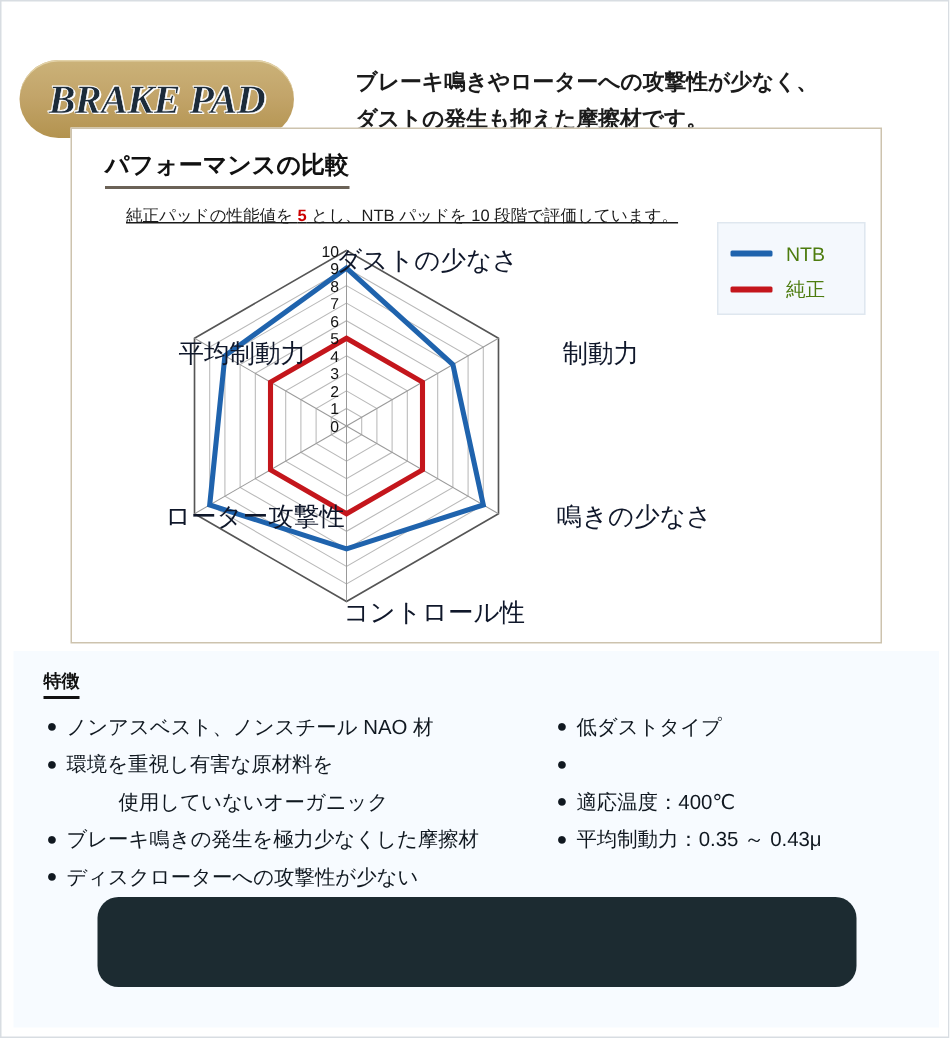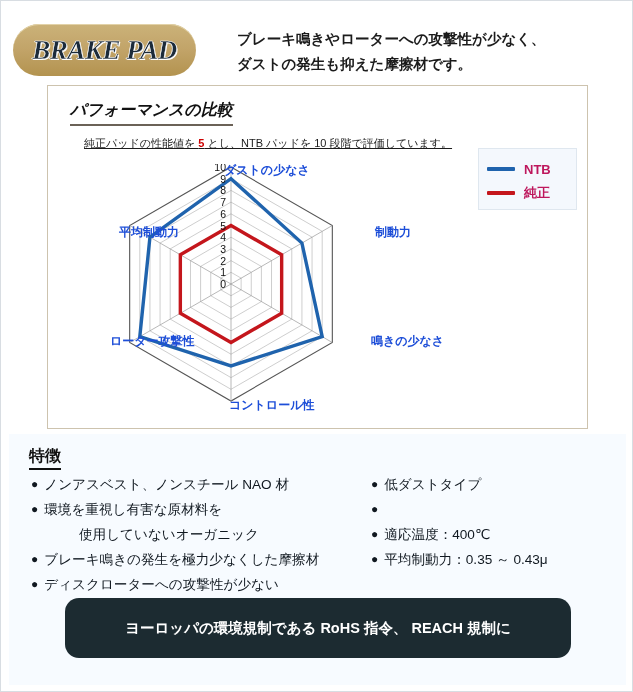--- a/index.html
+++ b/index.html
@@ -12,21 +12,21 @@
   #page{
     position:relative;
     width:633px;height:692px;
     box-sizing:border-box;
     border:1px solid #d8dde2;
     background:#ffffff;
   }
 
   
   #header{
-    position:absolute;left:0;top:0;width:633px;height:82px;
+    position:absolute;left:0;top:16px;width:633px;height:82px;
   }
   #logo-pill{
     position:absolute;left:12px;top:23px;
     width:183px;height:52px;
     border-radius:26px;
     background:linear-gradient(180deg,#cbb279 0%,#c2a469 48%,#b3934f 100%);
     box-shadow:inset 0 1px 0 #e2d2a8;
     display:flex;align-items:center;justify-content:center;
   }
   #logo-text{
@@ -51,63 +51,62 @@
     box-sizing:border-box;
     border:1px solid #cdc3ae;
     background:#ffffff;
   }
   #perf-title{
     position:absolute;left:22px;top:14px;
     font-size:16px;font-weight:bold;color:#111111;
     border-bottom:2px solid #6b6257;
     padding-bottom:3px;
     white-space:nowrap;
-    font-style:italic;
   }
   #perf-sub{
     position:absolute;left:36px;top:50px;
     font-size:11px;color:#1b1b1b;white-space:nowrap;text-decoration:underline;
   }
   #perf-sub .hl{color:#cc0000;font-weight:bold;}
 
   
   #radar-wrap{
     position:absolute;left:0px;top:78px;width:541px;height:266px;
   }
   #radar-svg{position:absolute;left:0;top:0;}
 
   .axis-label{
-    position:absolute;font-size:12px;font-weight:bold;color:#1d4ed8;
+    position:absolute;font-size:17px;font-weight:normal;color:#0f172a;
     white-space:nowrap;
   }
 
   
   #legend{
     position:absolute;left:430px;top:62px;
     width:99px;height:62px;
     background:#f4f8fd;
     border:1px solid #dfe7ef;
     box-sizing:border-box;
   }
   .legend-row{
     position:absolute;left:8px;height:20px;
     display:flex;align-items:center;gap:9px;
   }
   .legend-swatch{display:block;width:28px;height:4px;border-radius:1px;}
-  .legend-label{font-size:13px;font-weight:bold;color:#be185d;}
+  .legend-label{font-size:13px;font-weight:normal;color:#4d7c0f;}
 
   
   #features{
     position:absolute;left:8px;top:433px;
     width:617px;height:251px;
     background:#f7fbff;
   }
   #feat-title{
     position:absolute;left:20px;top:12px;
-    font-size:16px;font-weight:bold;color:#111111;
+    font-size:12px;font-weight:bold;color:#111111;
     border-bottom:2px solid #111111;padding-bottom:1px;
   }
   #feat-left{position:absolute;left:22px;top:38px;width:340px;}
   #feat-right{position:absolute;left:362px;top:38px;width:255px;}
   .feat-item{
     font-size:13.6px;line-height:25px;color:#101820;
     display:flex;align-items:flex-start;white-space:nowrap;
   }
   .bullet{display:inline-block;margin-right:6px;font-size:12px;line-height:25px;}
   .feat-cont{
@@ -249,16 +248,15 @@
         <span>適応温度：400℃</span>
       </div>
       <div class="feat-item">
         <span class="bullet">●</span>
         <span>平均制動力：0.35 ～ 0.43μ</span>
       </div>
     </div>
   </div>
 
   <div id="banner">
-    <div>ヨーロッパの環境規制である RoHS 指令、 REACH 規制に</div>
   </div>
 
 </div>
 
 </body></html>

